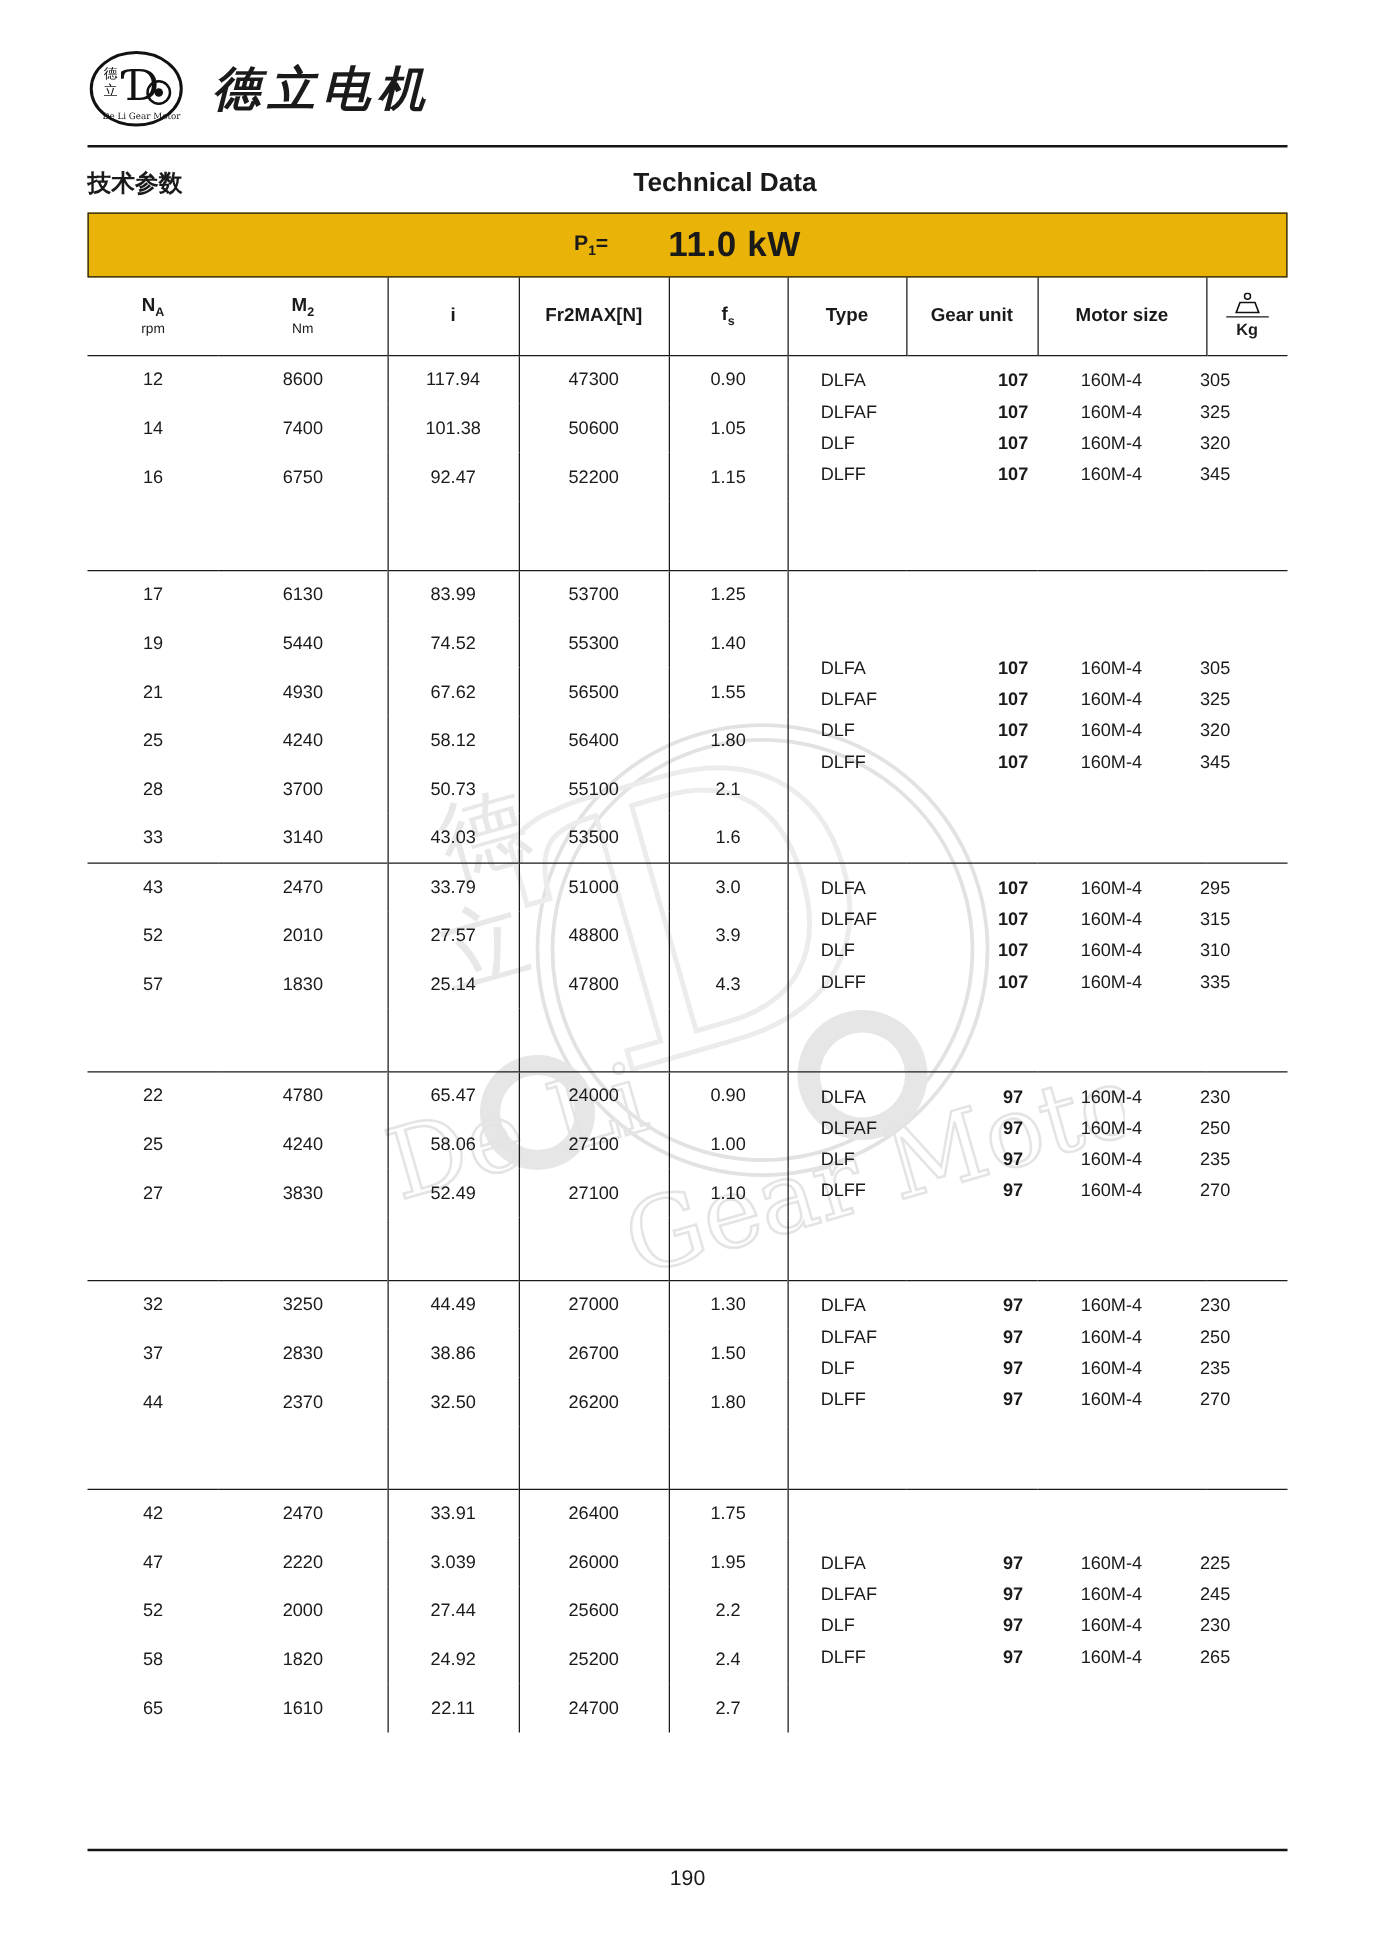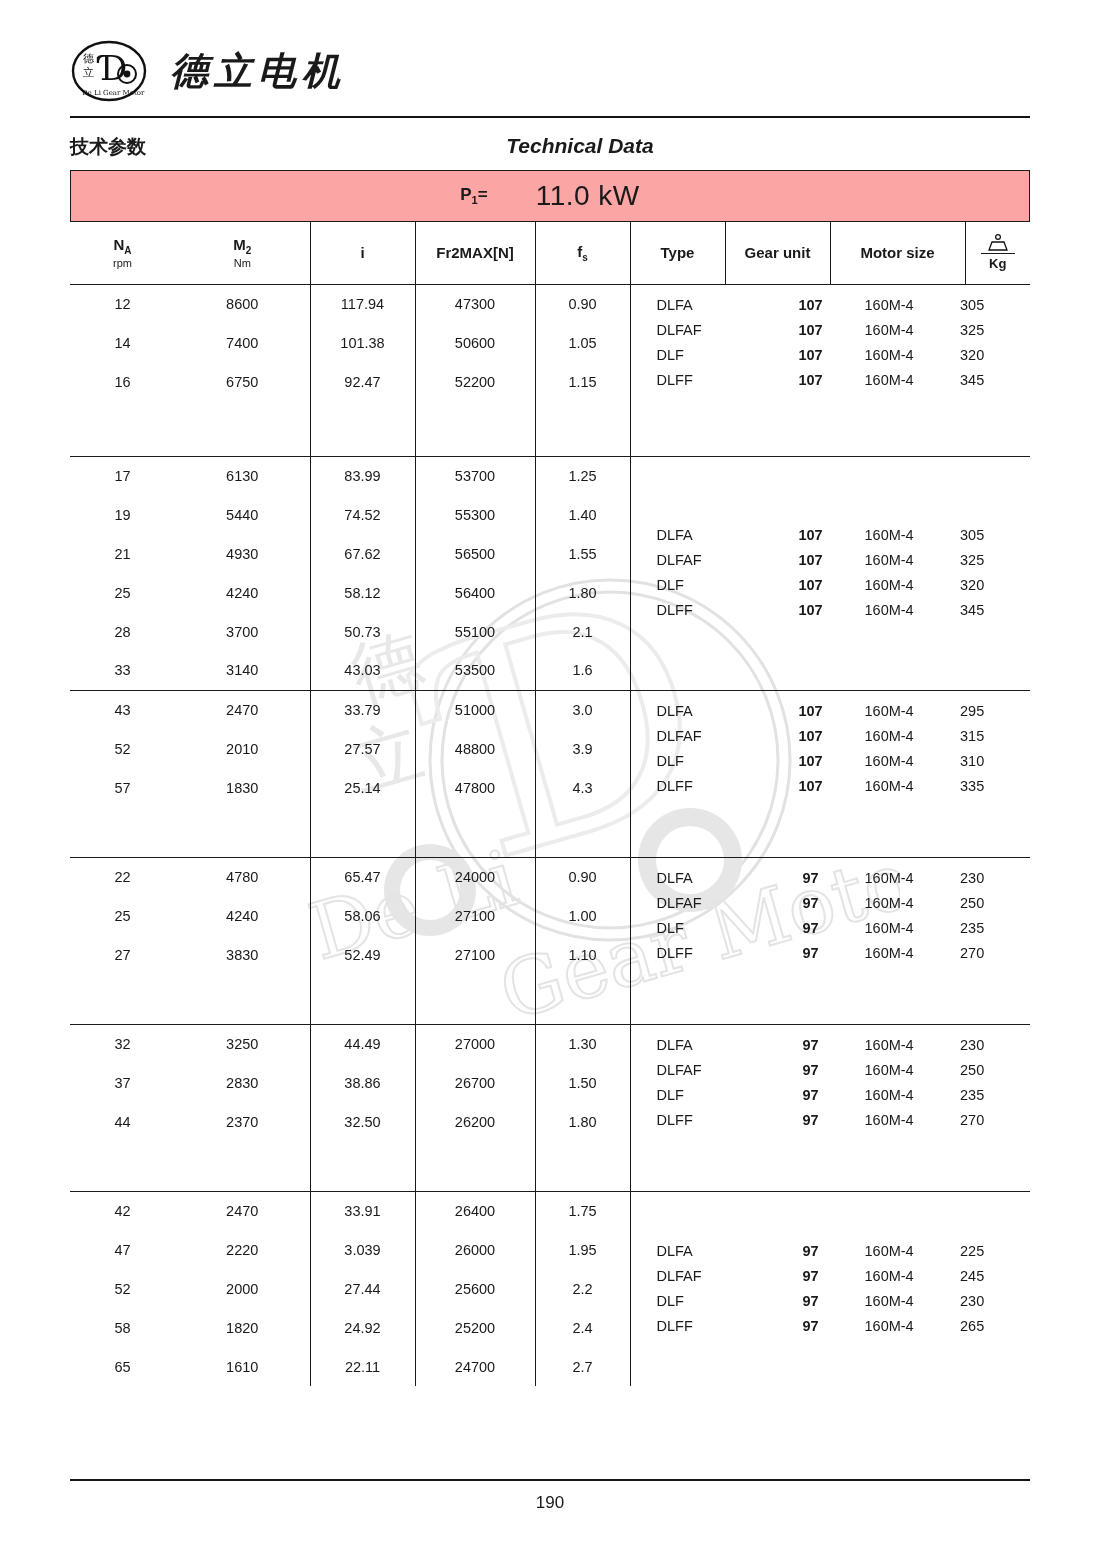--- a/index.html
+++ b/index.html
@@ -66,40 +66,39 @@
     font-weight: bold;
     font-family: "DejaVu Sans", sans-serif;
     width: 250px;
   }
   .subhead .en {
     flex: 1;
     text-align: center;
     font-size: 21px;
     font-weight: bold;
     margin-right: 190px;
-    font-style: italic;
   }
 
   
   .power-banner {
     border: 1.5px solid #1a1a1a;
     height: 52px;
     display:flex;
     align-items:center;
     justify-content:center;
-    background:#fca5a5;
+    background:#eab308;
   }
   .power-banner .p1 {
     font-size: 17px;
     font-weight: bold;
   }
   .power-banner .p1 sub { font-size: 11px; }
   .power-banner .val {
     font-size: 28px;
-    font-weight: normal;
+    font-weight: bold;
     letter-spacing: 0.5px;
     margin-left: 48px;
   }
 
   
   table.data {
     width: 100%;
     border-collapse: collapse;
     margin-top: 0;
     background: transparent;

